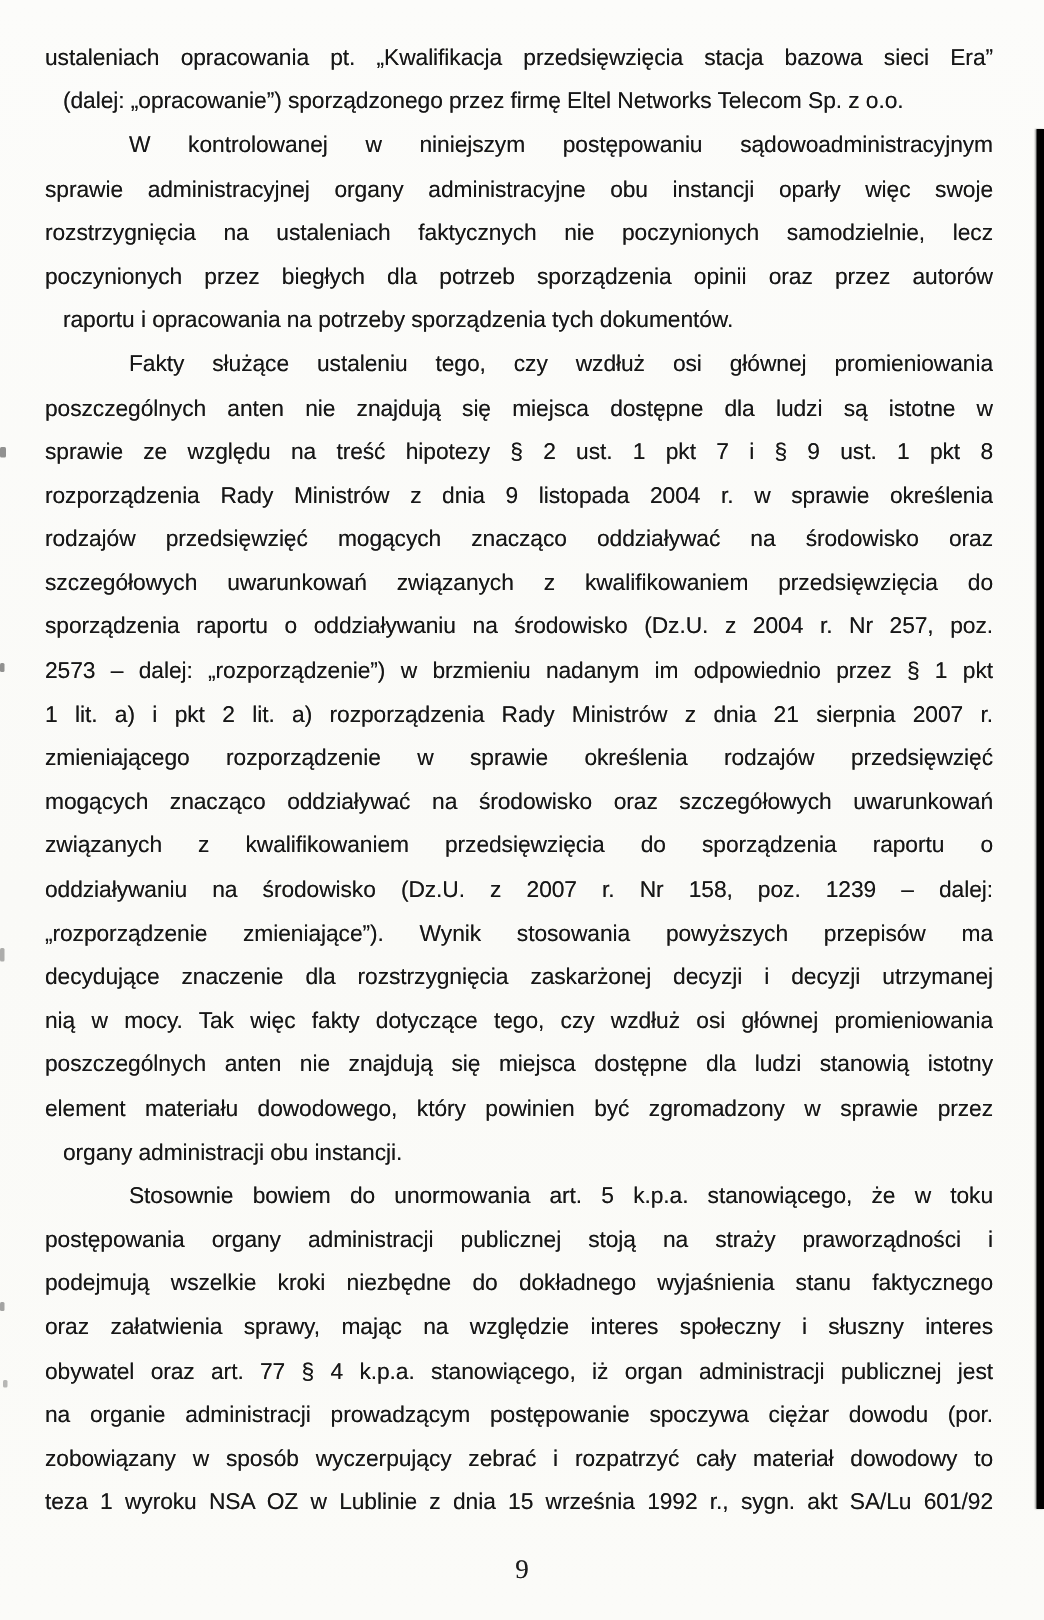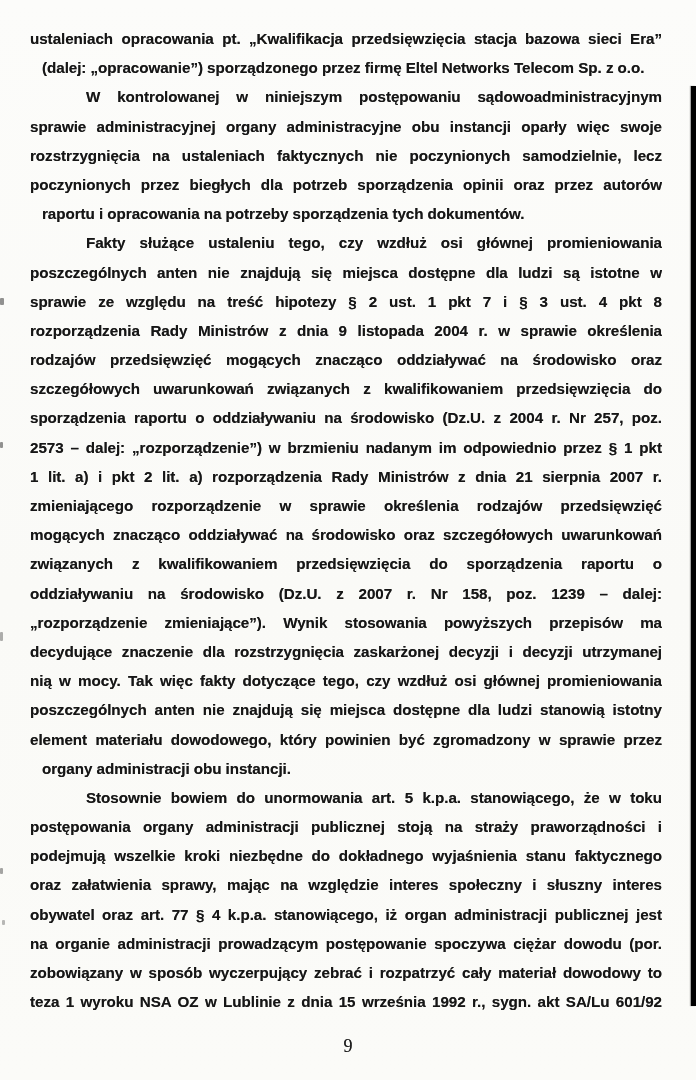--- a/index.html
+++ b/index.html
@@ -15,21 +15,20 @@
     font-family: "Liberation Sans", sans-serif;
     color: #161616;
   }
   .text-block {
     position: absolute;
     left: 30px; top: 24px;
     width: 632px;
     font-size: 15.2px;
     letter-spacing: -0.05px;
     text-shadow: 0 0 0.4px rgba(0,0,0,0.55);
-    font-weight: bold;
   }
   .line {
     height: 29.2px;
     line-height: 29.2px;
     white-space: normal;
     overflow: hidden;
     text-align: justify;
     text-align-last: justify;
     text-justify: inter-word;
   }
@@ -76,21 +75,21 @@
   <div class="text-block" id="text-block">
       <div class="line">ustaleniach opracowania pt. „Kwalifikacja przedsięwzięcia stacja bazowa sieci Era”</div>
       <div class="line lastline">(dalej: „opracowanie”) sporządzonego przez firmę Eltel Networks Telecom Sp. z o.o.</div>
       <div class="line indent">W kontrolowanej w niniejszym postępowaniu sądowoadministracyjnym</div>
       <div class="line">sprawie administracyjnej organy administracyjne obu instancji oparły więc swoje</div>
       <div class="line">rozstrzygnięcia na ustaleniach faktycznych nie poczynionych samodzielnie, lecz</div>
       <div class="line">poczynionych przez biegłych dla potrzeb sporządzenia opinii oraz przez autorów</div>
       <div class="line lastline">raportu i opracowania na potrzeby sporządzenia tych dokumentów.</div>
       <div class="line indent">Fakty służące ustaleniu tego, czy wzdłuż osi głównej promieniowania</div>
       <div class="line">poszczególnych anten nie znajdują się miejsca dostępne dla ludzi są istotne w</div>
-      <div class="line">sprawie ze względu na treść hipotezy § 2 ust. 1 pkt 7 i § 3 ust. 4 pkt 8</div>
+      <div class="line">sprawie ze względu na treść hipotezy § 2 ust. 1 pkt 7 i § 9 ust. 1 pkt 8</div>
       <div class="line">rozporządzenia Rady Ministrów z dnia 9 listopada 2004 r. w sprawie określenia</div>
       <div class="line">rodzajów przedsięwzięć mogących znacząco oddziaływać na środowisko oraz</div>
       <div class="line">szczegółowych uwarunkowań związanych z kwalifikowaniem przedsięwzięcia do</div>
       <div class="line">sporządzenia raportu o oddziaływaniu na środowisko (Dz.U. z 2004 r. Nr 257, poz.</div>
       <div class="line">2573 – dalej: „rozporządzenie”) w brzmieniu nadanym im odpowiednio przez § 1 pkt</div>
       <div class="line">1 lit. a) i pkt 2 lit. a) rozporządzenia Rady Ministrów z dnia 21 sierpnia 2007 r.</div>
       <div class="line">zmieniającego rozporządzenie w sprawie określenia rodzajów przedsięwzięć</div>
       <div class="line">mogących znacząco oddziaływać na środowisko oraz szczegółowych uwarunkowań</div>
       <div class="line">związanych z kwalifikowaniem przedsięwzięcia do sporządzenia raportu o</div>
       <div class="line">oddziaływaniu na środowisko (Dz.U. z 2007 r. Nr 158, poz. 1239 – dalej:</div>

